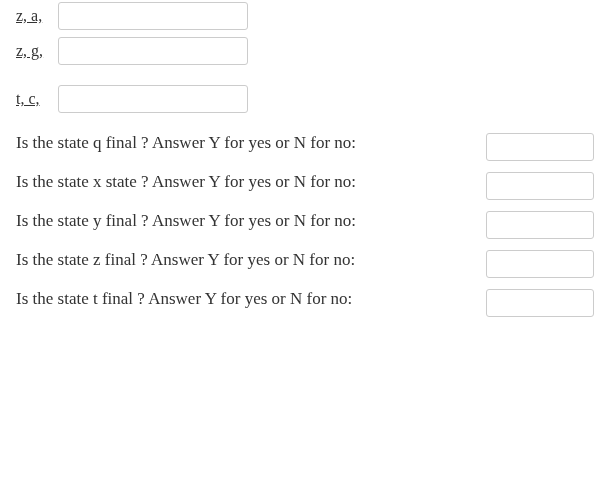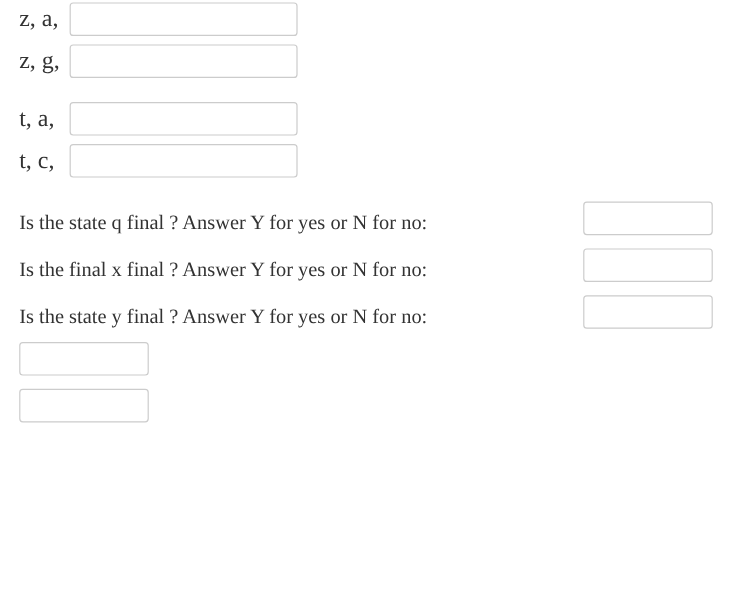--- a/index.html
+++ b/index.html
@@ -18,35 +18,36 @@
   .group {
     margin-bottom: 20px;
   }
   .row {
     display: flex;
     align-items: center;
     margin-bottom: 7px;
   }
   .label-short {
     width: 42px;
-    font-size: 20px;
+    font-size: 16px;
     color: #333;
+    text-decoration: underline;
   }
   .input-short {
     width: 190px;
     height: 28px;
     border: 1px solid #ccc;
     border-radius: 3px;
     padding: 2px 6px;
     font-family: inherit;
     font-size: 14px;
   }
   .question-row {
     display: flex;
-    align-items: flex-end;
+    align-items: flex-start;
     margin-bottom: 11px;
     gap: 27px;
   }
   .question-label {
     width: 470px;
     font-size: 17px;
     color: #333;
   }
   .input-yn {
     width: 108px;
@@ -69,43 +70,41 @@
       <input type="text" class="input-short" style="">
     </div>
     <div class="row">
       <span class="label-short">z, g,</span>
       <input type="text" class="input-short" style="">
     </div>
   </div>
 
   <div class="group">
     <div class="row">
-      <span class="label-short">t, a,</span>
-      <input type="text" class="input-short" style="">
-    </div>
-    <div class="row">
       <span class="label-short">t, c,</span>
       <input type="text" class="input-short" style="">
     </div>
   </div>
 
   <div class="group">
     <div class="question-row">
       <span class="question-label">Is the state q final ?  Answer  Y  for yes or  N  for no:</span>
       <input type="text" class="input-yn" style="">
     </div>
     <div class="question-row">
-      <span class="question-label">Is the final x final ?  Answer  Y  for yes or  N  for no:</span>
+      <span class="question-label">Is the state x state ?  Answer  Y  for yes or  N  for no:</span>
       <input type="text" class="input-yn" style="">
     </div>
     <div class="question-row">
       <span class="question-label">Is the state y final ?  Answer  Y  for yes or  N  for no:</span>
       <input type="text" class="input-yn" style="">
     </div>
     <div class="question-row">
+      <span class="question-label">Is the state z final ?  Answer  Y  for yes or  N  for no:</span>
       <input type="text" class="input-yn" style="">
     </div>
     <div class="question-row">
+      <span class="question-label">Is the state t final ?  Answer  Y  for yes or  N  for no:</span>
       <input type="text" class="input-yn" style="">
     </div>
   </div>
 
 </div>
 
 </body></html>

